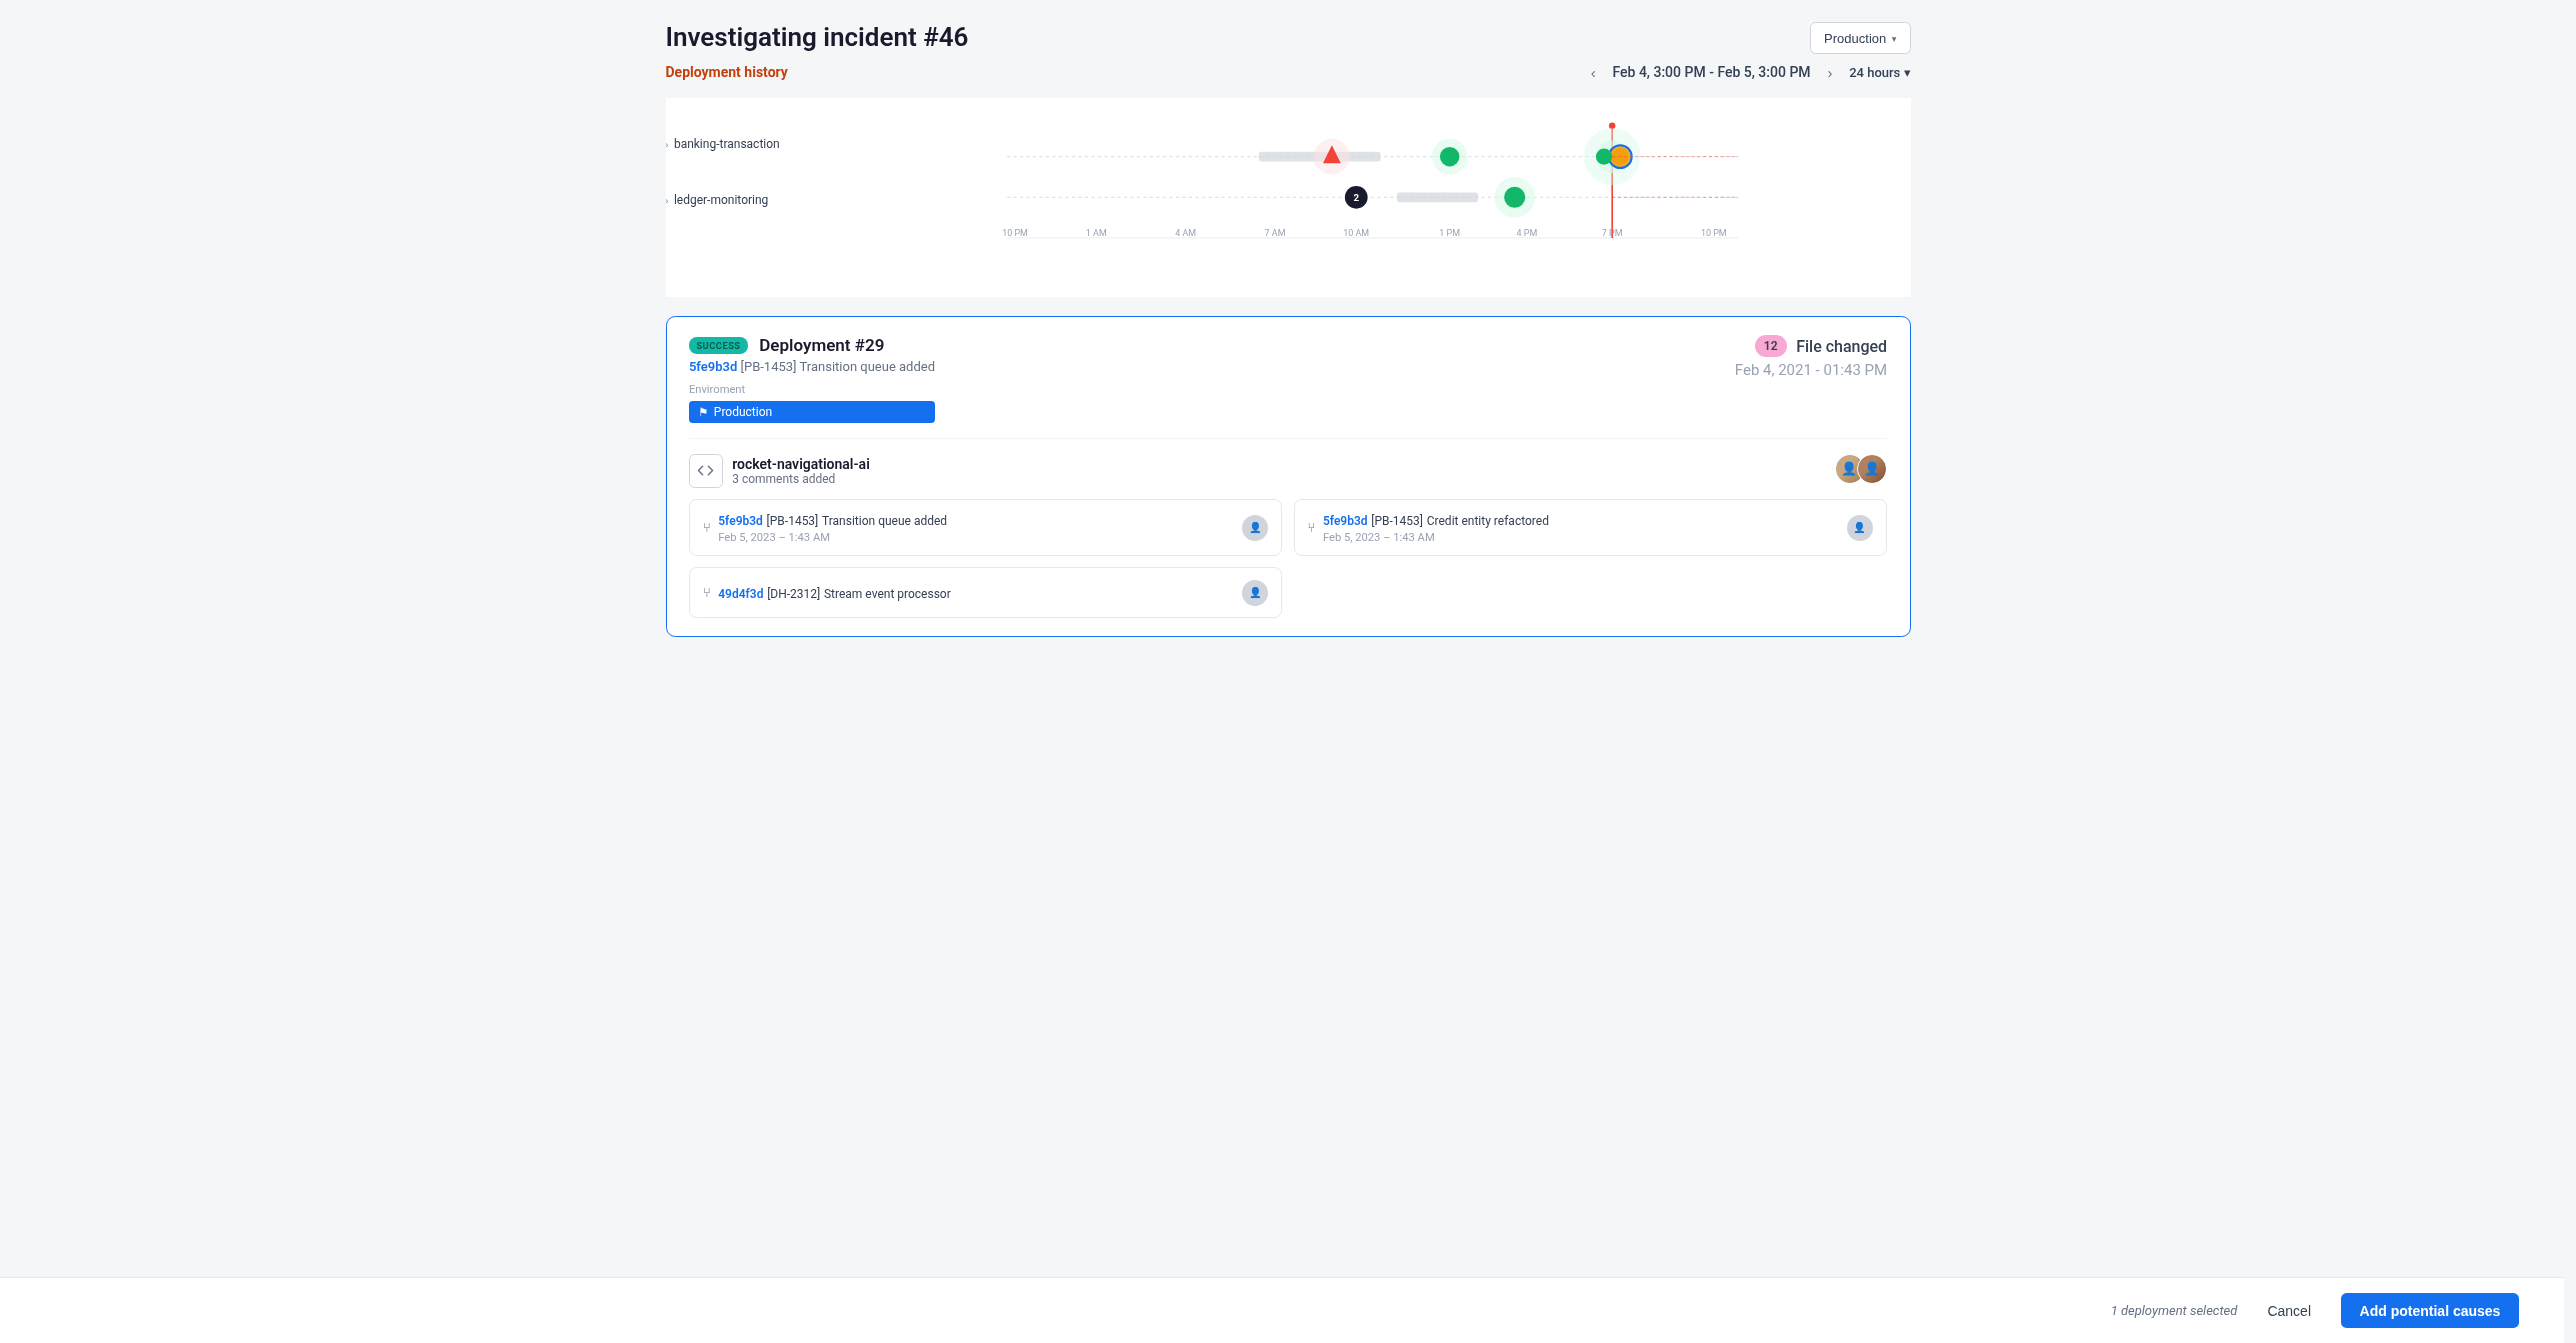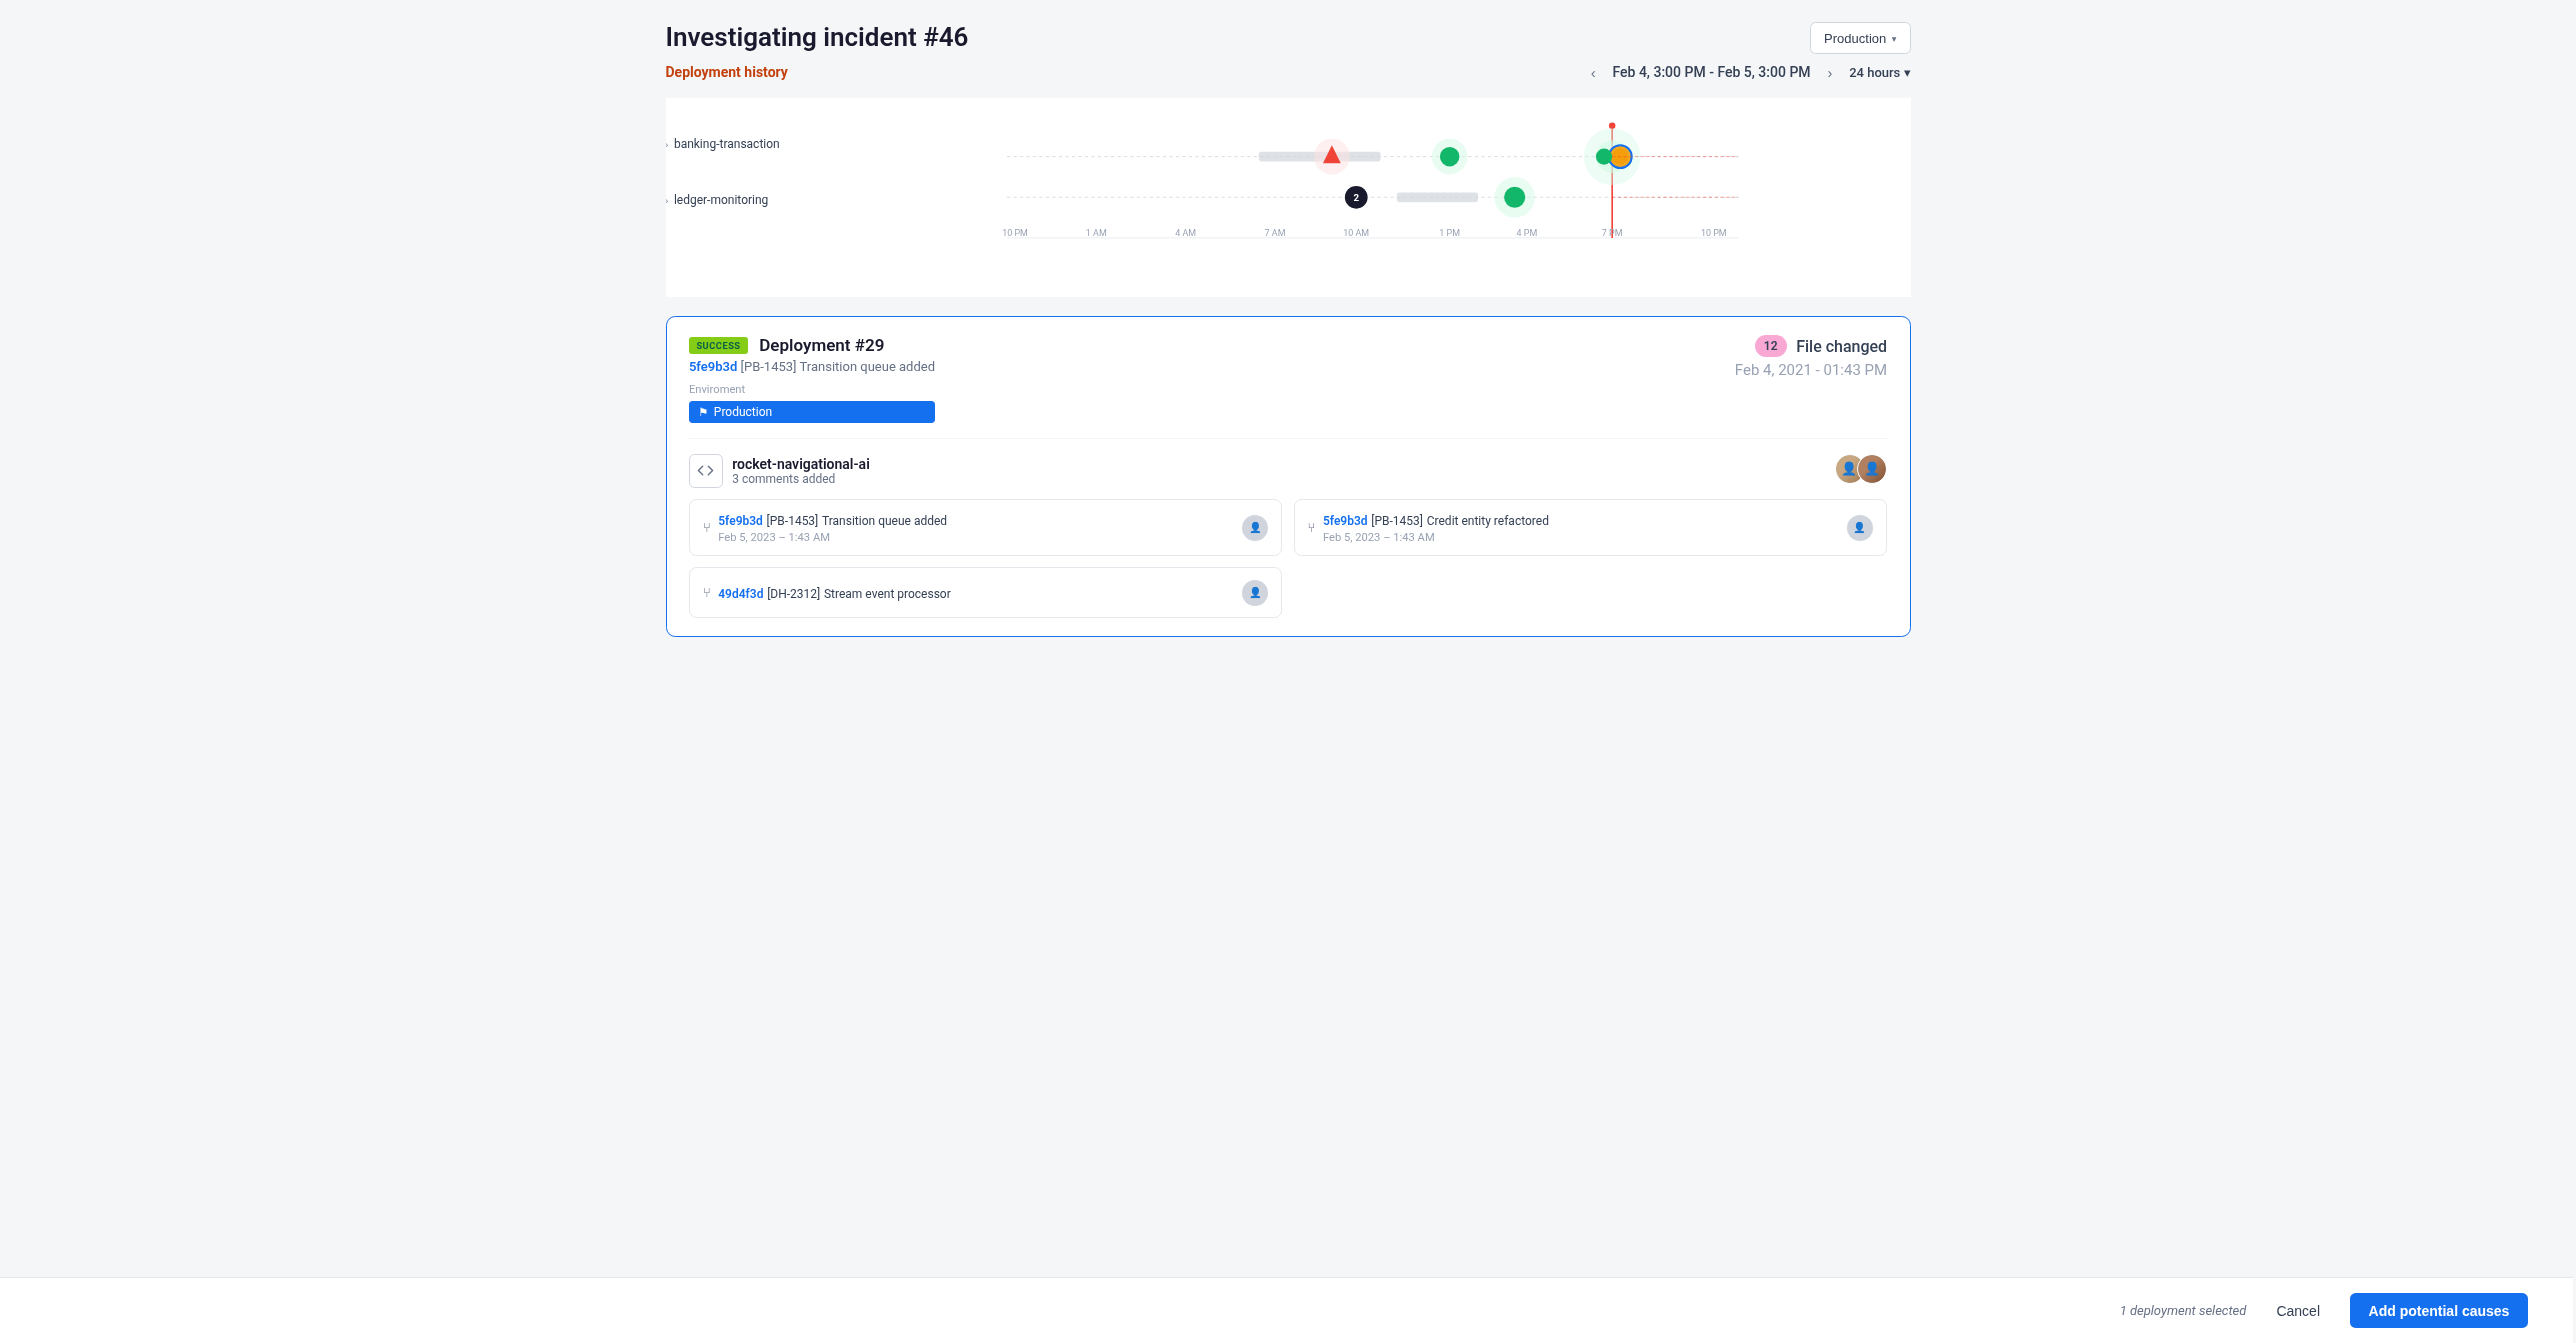--- a/index.html
+++ b/index.html
@@ -156,28 +156,28 @@
       display: flex;
       flex-direction: column;
     }
     .deployment-title-row {
       display: flex;
       align-items: center;
       gap: 11.2px;
       margin-bottom: 3.7px;
     }
     .badge-success {
-      background: #84cc16;
+      background: #14b8a6;
       color: #065f46;
       font-size: 9.3px;
       font-weight: 700;
       text-transform: uppercase;
       letter-spacing: 0.5px;
       padding: 2.8px 7.5px;
-      border-radius: 3px;
+      border-radius: 8px;
     }
     .deployment-name {
       font-size: 17px;
       font-weight: 600;
       color: #1a1a2e;
     }
     .deployment-commit {
       font-size: 13px;
       color: #667085;
       margin-bottom: 9.3px;
@@ -333,21 +333,21 @@
       font-size: 10.3px;
       color: #667085;
       overflow: hidden;
     }
 
     
     .bottom-bar {
       position: fixed;
       bottom: 0;
       left: 0;
-      right: 3px;
+      right: 12px;
       background: #fff;
       border-top: 0.9px solid #e4e7ec;
       display: flex;
       justify-content: flex-end;
       align-items: center;
       gap: 15px;
       padding: 15px 45px;
     }
     .selected-label {
       font-size: 13px;

